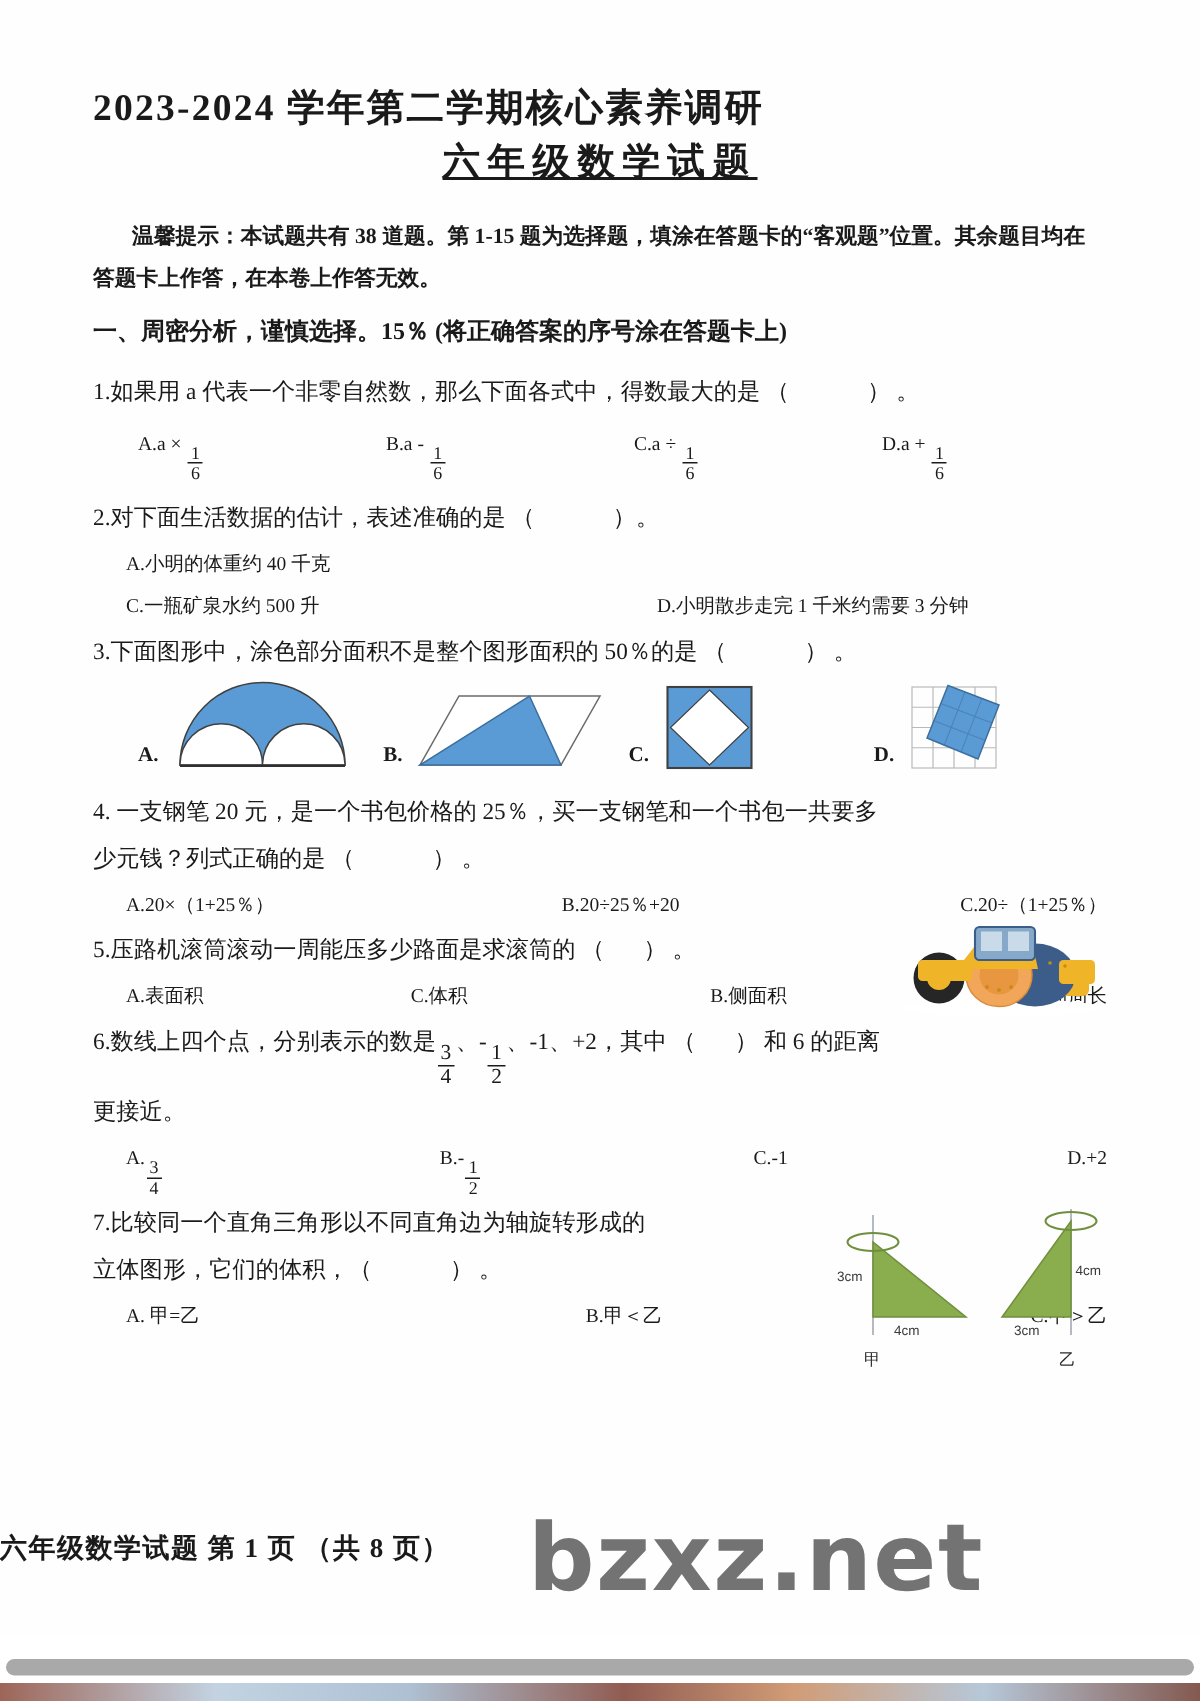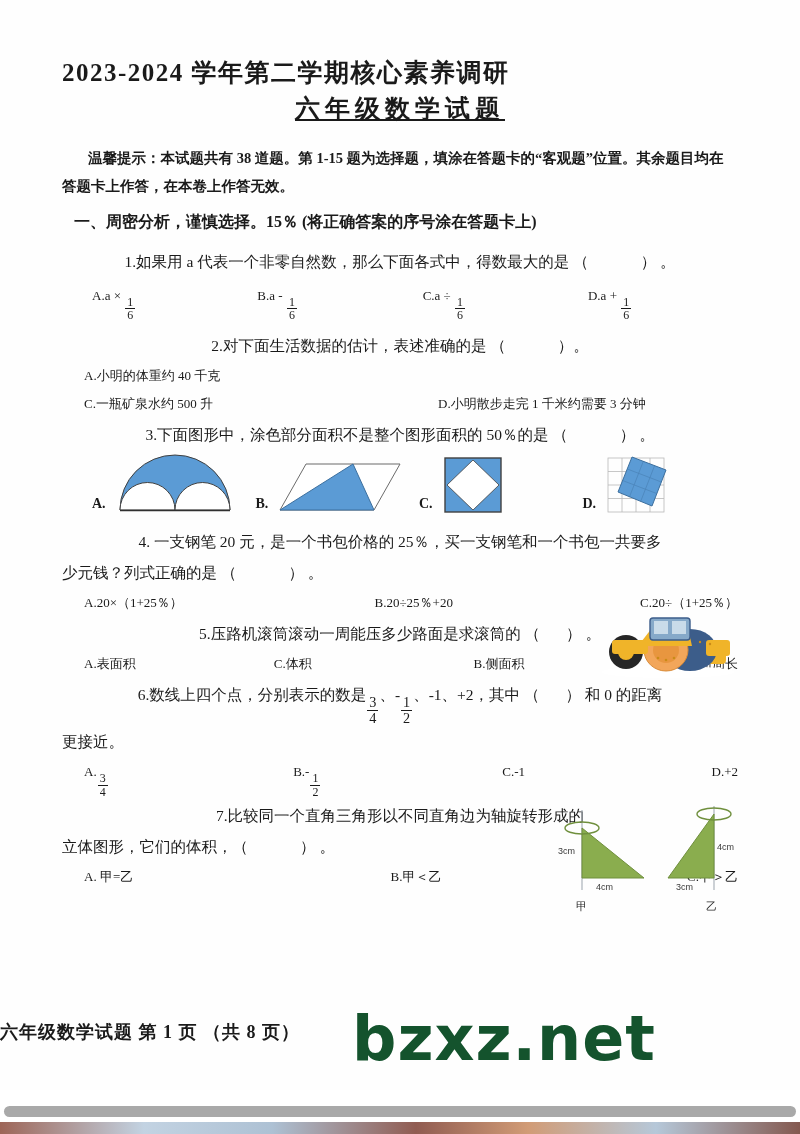--- a/index.html
+++ b/index.html
@@ -30,21 +30,21 @@
     padding: 56px 62px 0 62px;
   }
   .watermark {
     position: absolute;
     left: 352px;
     top: 1002px;
     font-family: "DejaVu Sans", sans-serif;
     font-weight: bold;
     font-size: 62px;
     letter-spacing: 1px;
-    color: #14532d;
+    color: #737373;
     user-select: none;
     z-index: 1;
   }
   .content { position: relative; z-index: 2; }
 
   .title-main {
     text-align: left;
     font-size: 25px;
     font-weight: bold;
     letter-spacing: 1.5px;
@@ -63,31 +63,31 @@
   .tip {
     font-size: 14.5px;
     font-weight: bold;
     line-height: 1.95;
     text-indent: 26px;
     margin: 0 0 10px 0;
   }
   .section-head {
     font-size: 16px;
     font-weight: bold;
-    margin: 6px 0 12px 12px;
+    margin: 6px 0 12px 0;
     line-height: 1.5;
   }
 
   .q {
     font-size: 15.5px;
     line-height: 2.0;
     margin: 0 0 2px 0;
     position: relative;
   }
-  .q-stem { display: block; text-align: center; }
+  .q-stem { display: block; }
   .q-sub { display: block; }
   .blank { display: inline-block; width: 52px; }
   .blank-sm { display: inline-block; width: 26px; }
 
   .opts {
     display: flex;
     font-size: 13px;
     line-height: 2.0;
     margin: 0 0 2px 0;
     padding-left: 22px;
@@ -346,21 +346,21 @@
       </div>
 
       <div class="q">
         <span class="q-stem">
           <span>6.数线上四个点，分别表示的数是</span><span class="frac">
               <span class="num">3</span>
               <span class="den">4</span>
             </span><span>、-</span><span class="frac">
               <span class="num">1</span>
               <span class="den">2</span>
-            </span><span>、-1、+2，其中 （</span><span class="blank-sm"></span><span>） 和 0 的距离</span>
+            </span><span>、-1、+2，其中 （</span><span class="blank-sm"></span><span>） 和 6 的距离</span>
         </span>
         <span class="q-sub">更接近。</span>
       </div>
       <div class="opts">
         <span class="opt" style="width:150px">
           <span>A.</span><span class="frac">
               <span class="num">3</span>
               <span class="den">4</span>
             </span>
         </span>

